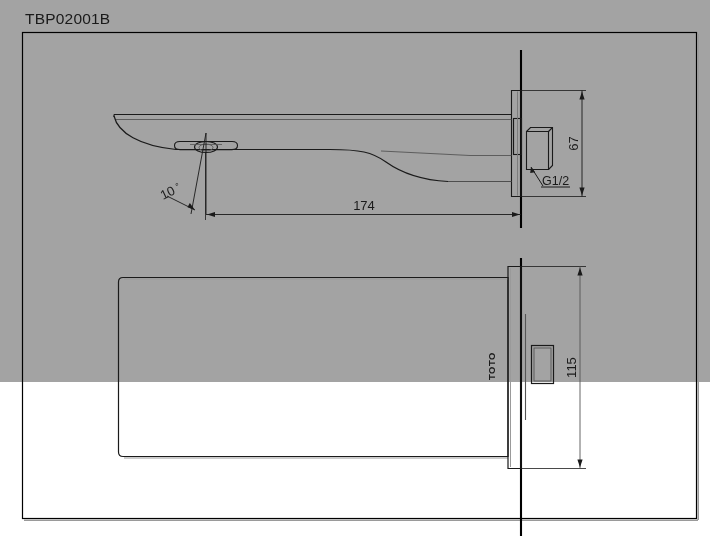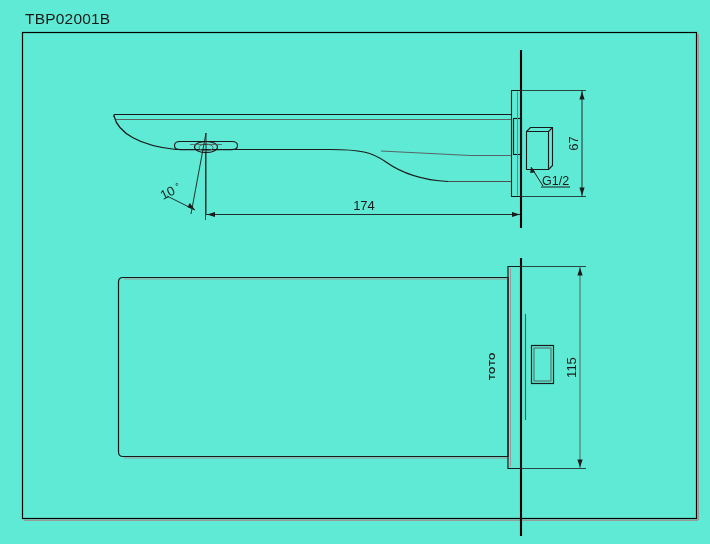--- a/index.html
+++ b/index.html
@@ -11,22 +11,22 @@
     width: 710px;
     height: 544px;
     font-family: "Liberation Sans", sans-serif;
     position: relative;
     overflow: hidden;
   }
   #page {
     position: absolute;
     left: 0; top: 0;
     width: 710px;
-    height: 544px;
-    background: #5eead4;
+    height: 382px;
+    background: #a3a3a3;
   }
   #model-title {
     position: absolute;
     left: 25px;
     top: 10px;
     font-size: 15.5px;
     color: #1a1a1a;
     letter-spacing: 0.2px;
     white-space: nowrap;
     font-family: "Liberation Sans", sans-serif;

